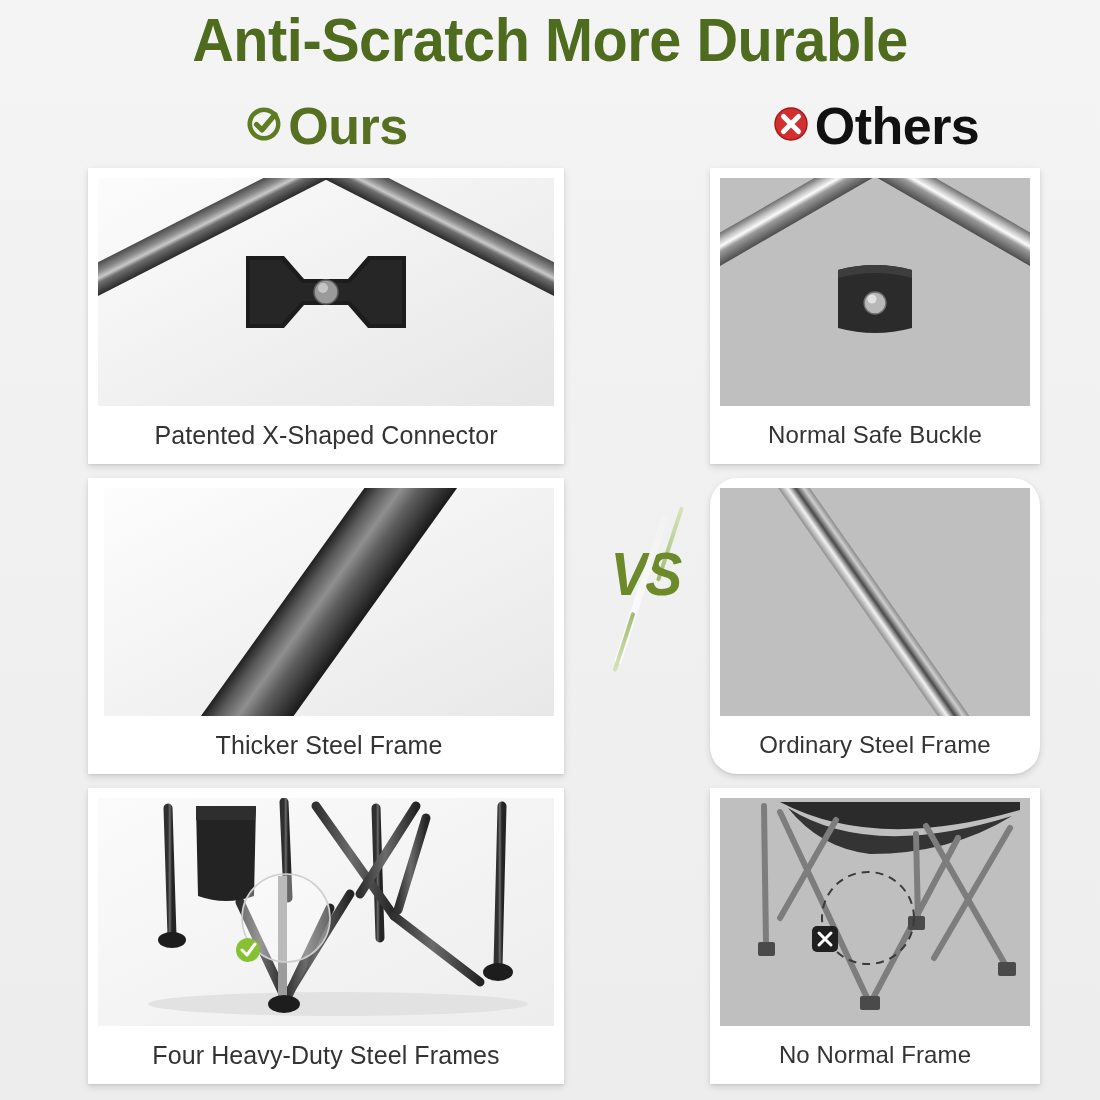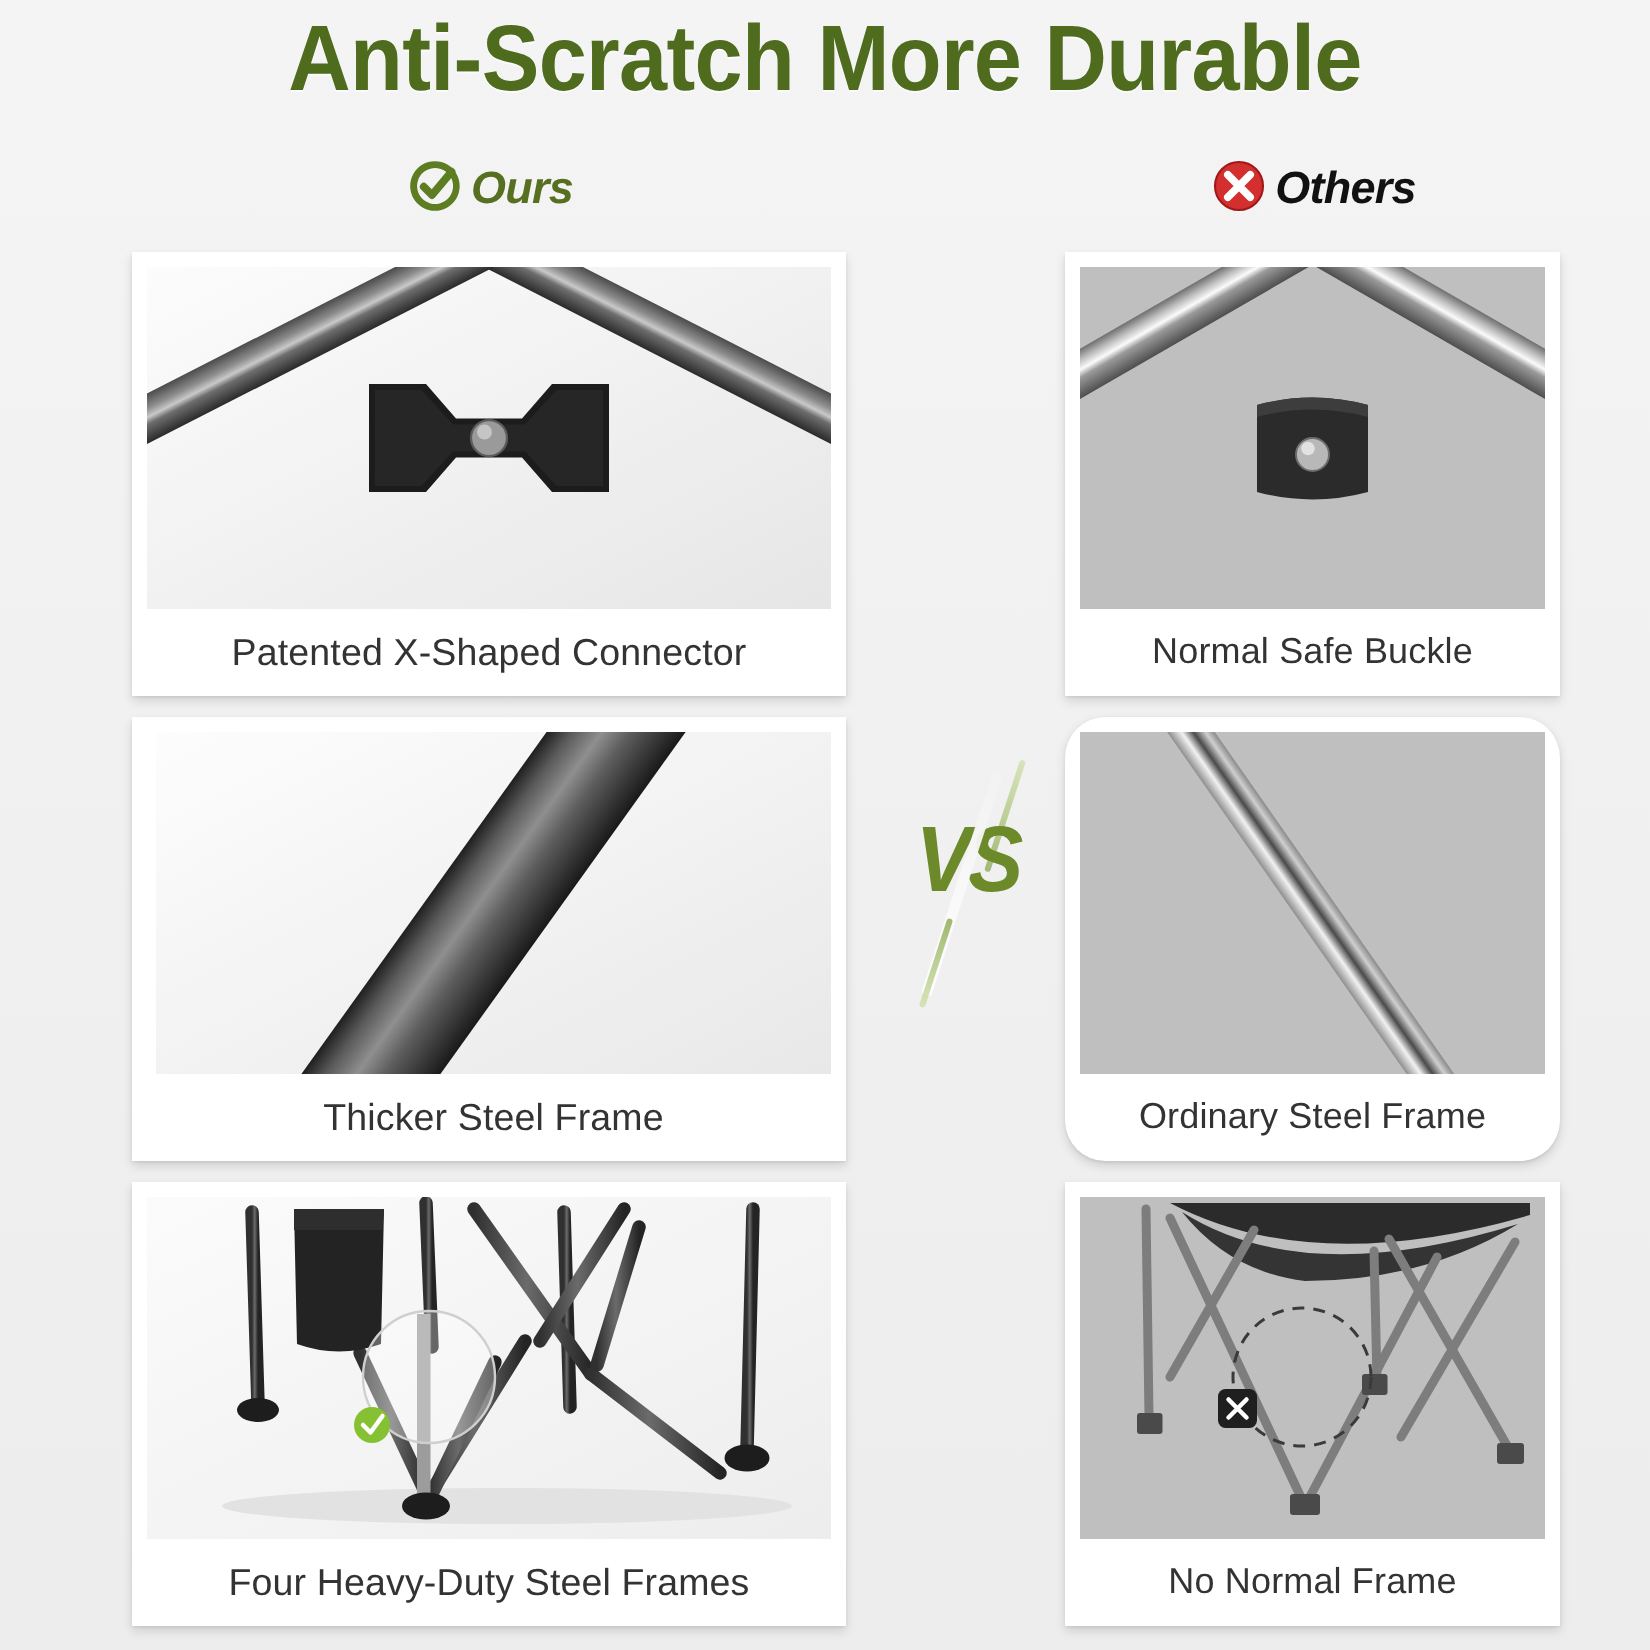--- a/index.html
+++ b/index.html
@@ -50,24 +50,23 @@
     align-items: center;
     justify-content: center;
     gap: 4px;
     height: 52px;
   }
   .col-head.ours   { left: 88px; width: 476px; }
   .col-head.others { left: 710px; width: 330px; align-items: center; }
 
   .col-head-label {
     font-weight: bold;
-    font-size: 30px;
+    font-size: 52px;
     line-height: 42px;
     letter-spacing: -0.5px;
-    font-style: italic;
   }
   .col-head.ours .col-head-label   { color: #566f21; }
   .col-head.others .col-head-label { color: #111111; }
 
   .badge-icon { display:block; flex: 0 0 auto; }
 
   
   .card {
     position: absolute;
     background: #ffffff;

